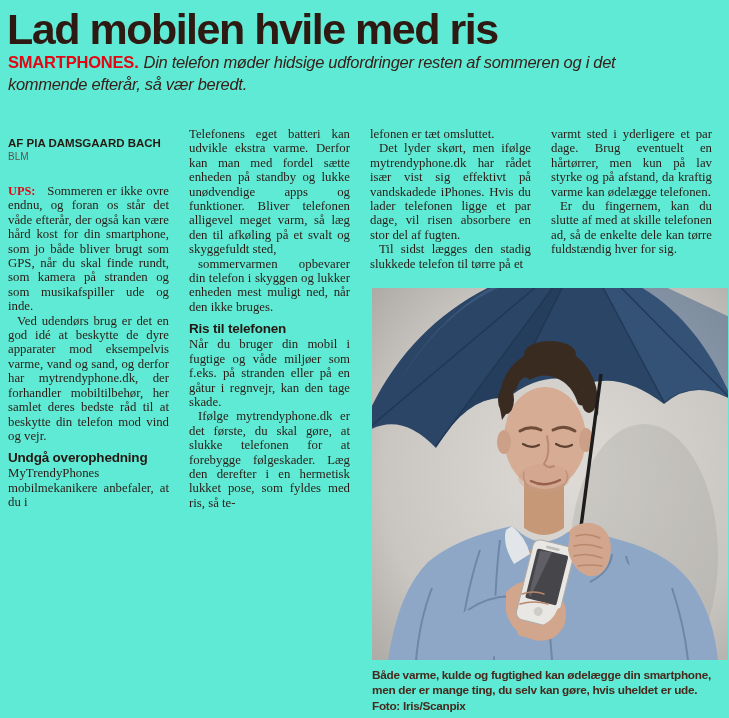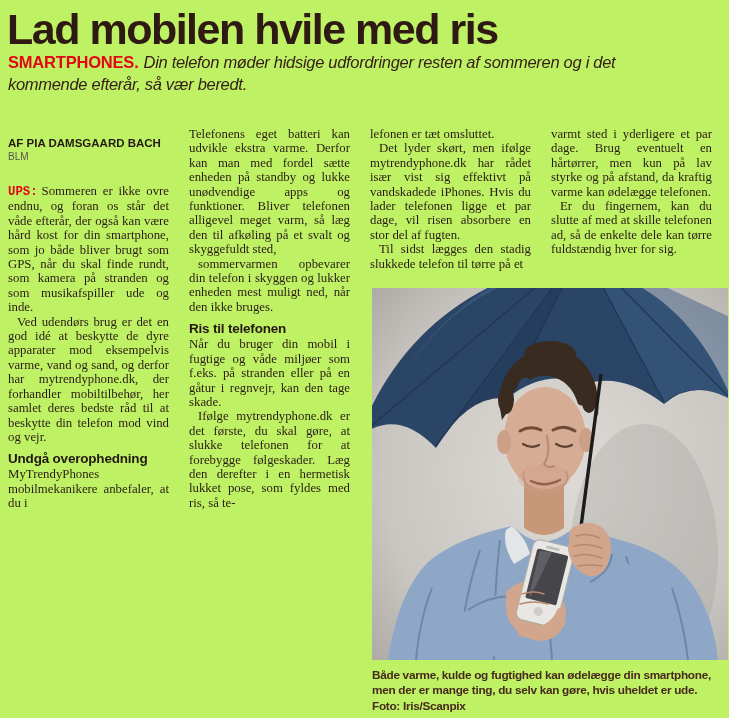--- a/index.html
+++ b/index.html
@@ -1,18 +1,18 @@
 <!DOCTYPE html>
 <html lang="da"><head>
 <meta charset="utf-8">
 <style>
   html, body { margin:0; padding:0; background:#ffffff; }
   .page {
     position:relative; width:729px; height:718px; overflow:hidden;
-    background:#bef264;
+    background:#5eead4;
   }
   .headline {
     position:absolute; left:7px; top:0px; margin:0; width:700px;
     font-family:"Liberation Sans", sans-serif; font-weight:700;
     font-size:43px; letter-spacing:-1.5px; color:#2e1a12; line-height:58px;
   }
   .deck {
     position:absolute; left:8px; top:52px; width:645px; margin:0;
     font-family:"Liberation Sans", sans-serif; font-style:italic;
     font-size:16.5px; line-height:21.5px; letter-spacing:-0.3px; color:#38201a;
@@ -37,22 +37,22 @@
     font-family:"Liberation Sans", sans-serif; font-size:10px;
     color:#5a544e; line-height:12px; margin-top:1px;
   }
   .body {
     margin:0; font-family:"Liberation Serif", serif;
     font-size:12.8px; line-height:14.4px; text-align:justify;
     hyphens:auto; -webkit-hyphens:auto;
   }
   .body + .body { text-indent:9px; }
   .lead {
-    font-family:Liberation Mono, monospace; font-weight:700;
-    color:#e30613; margin-right:4px; font-size:12.3px;
+    font-family:Liberation Serif, serif; font-weight:700;
+    color:#e30613; margin-right:12px; font-size:12.3px;
   }
   .subhead {
     margin:7px 0 1px 0; font-family:"Liberation Sans", sans-serif;
     font-weight:700; font-size:13.5px; color:#241812; letter-spacing:-0.2px;
   }
   .photo-figure {
     position:absolute; left:372px; top:288px; width:356px; height:372px;
     margin:0; padding:0; line-height:0;
   }
   .caption {

